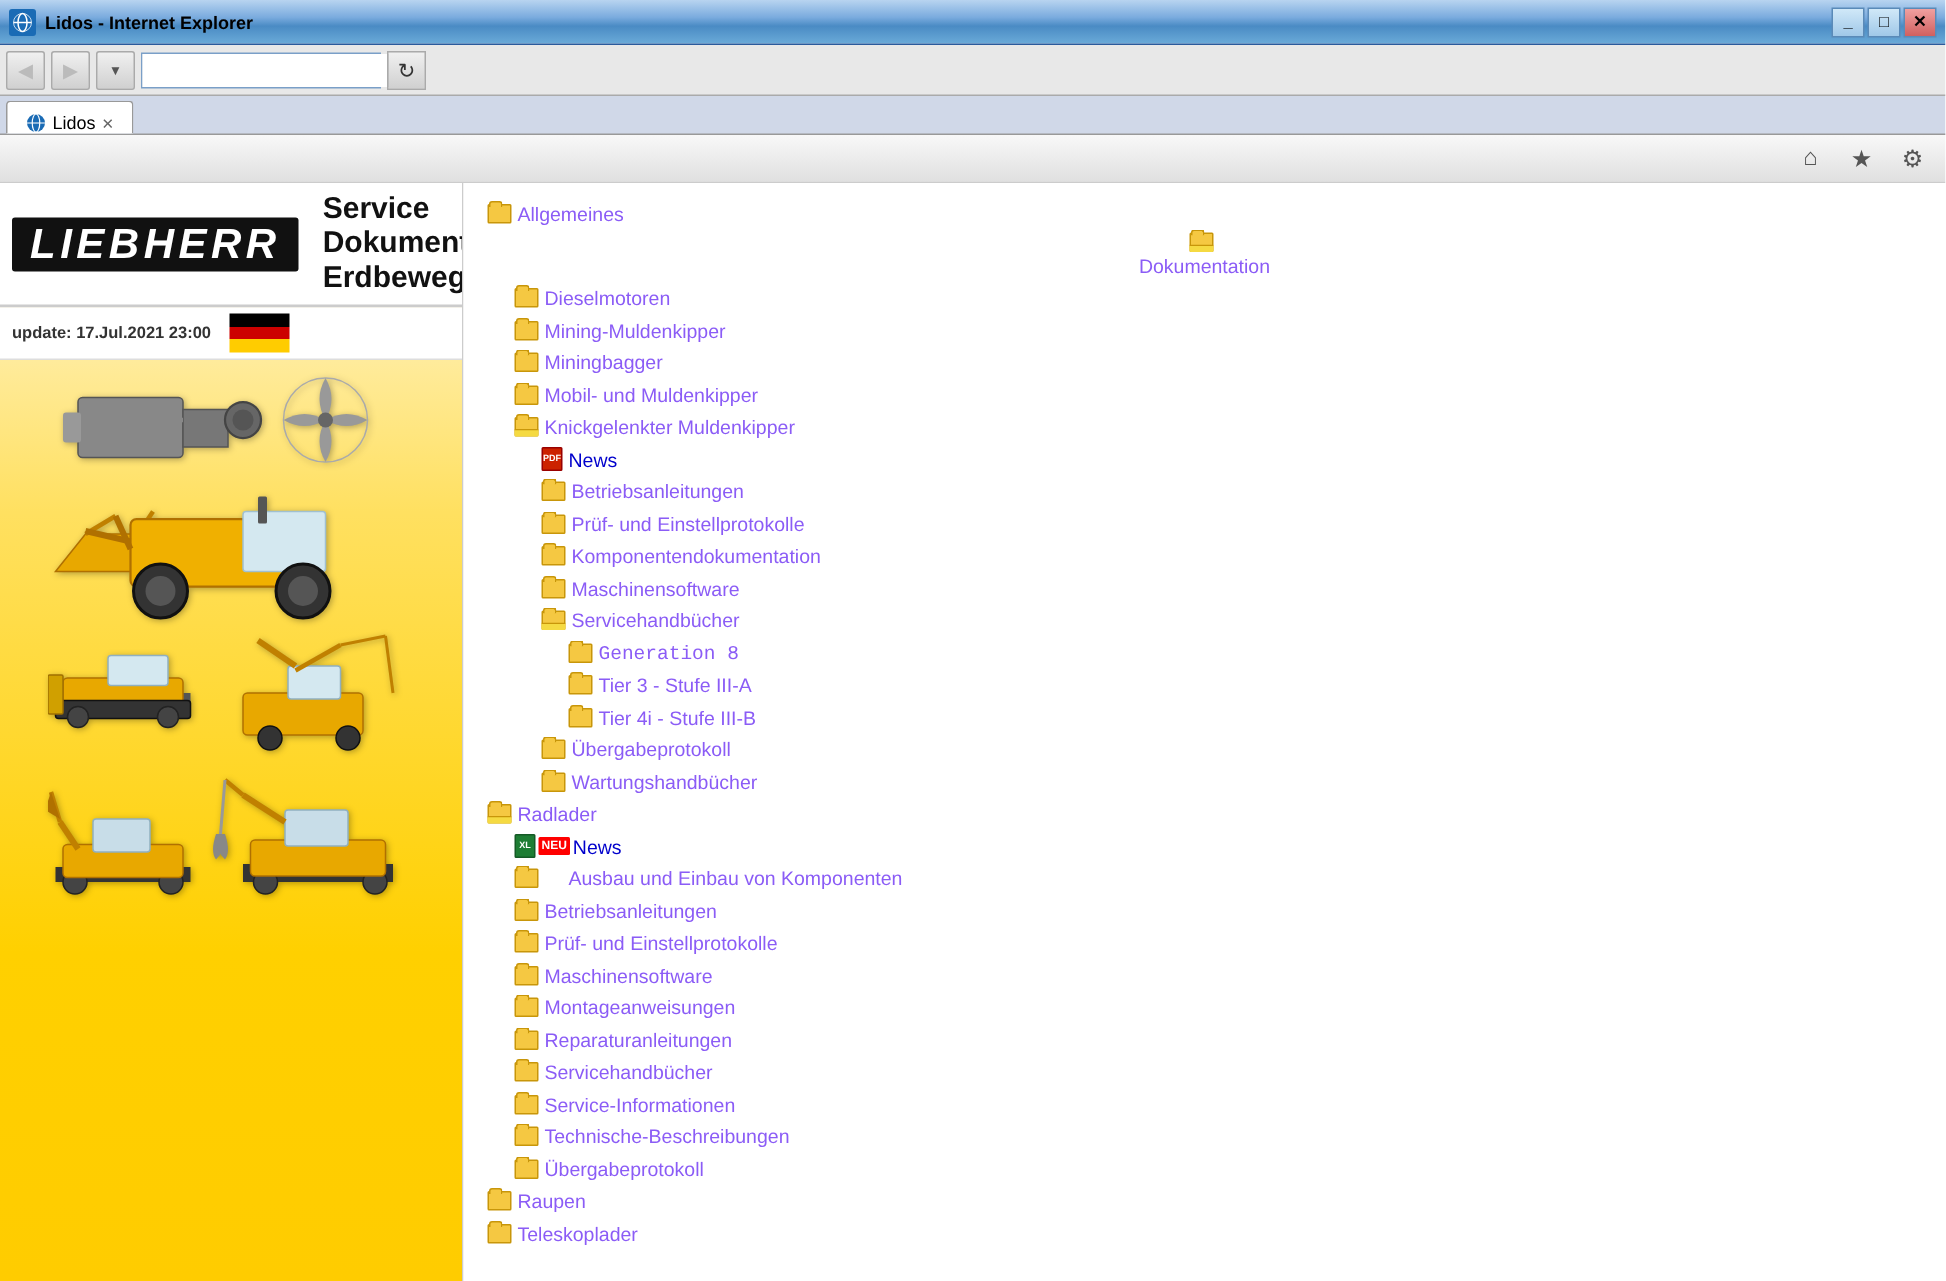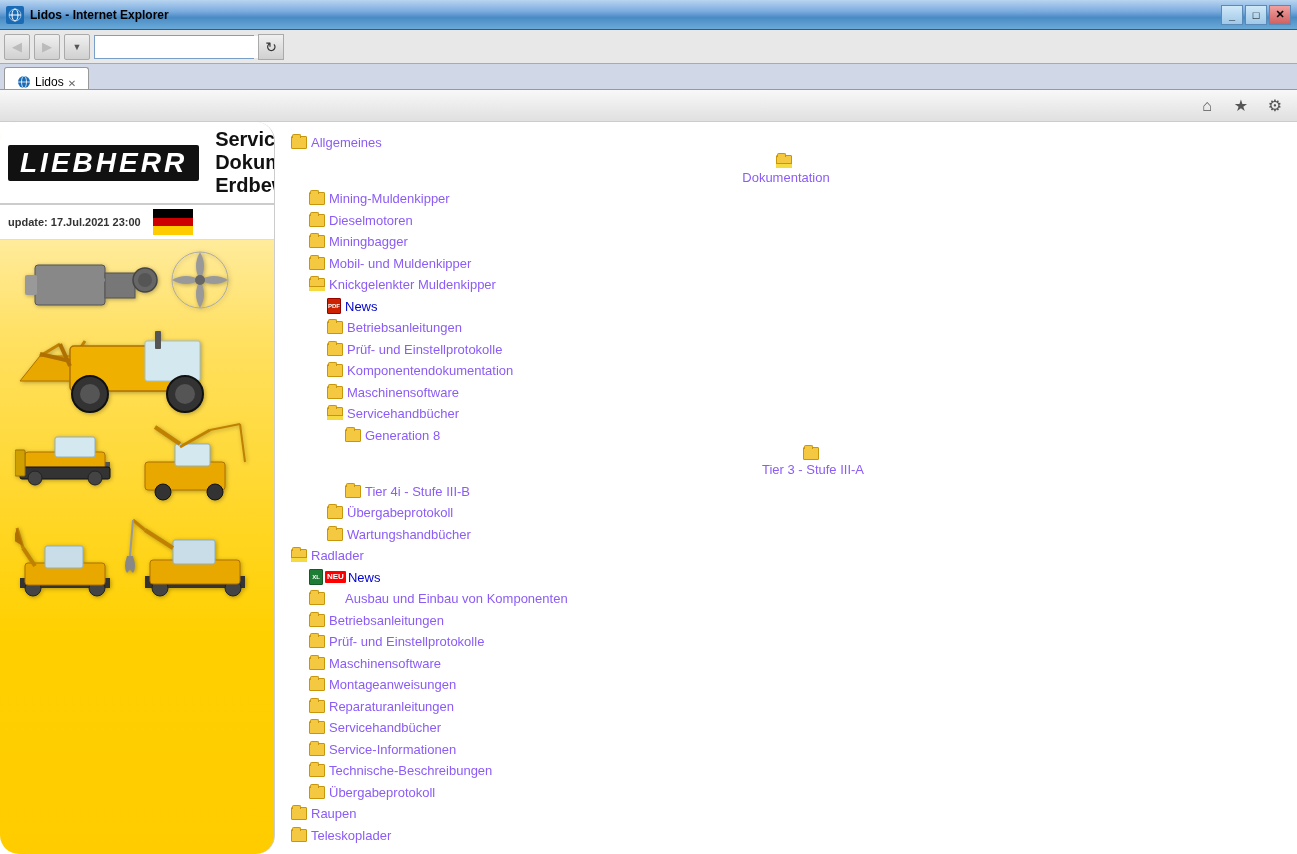--- a/index.html
+++ b/index.html
@@ -139,26 +139,25 @@
     }
 
     
     .main-container {
       display: flex;
       height: calc(854px - 30px - 34px - 26px - 32px);
     }
 
     
     .left-panel {
-      width: 275px;
+      width: 309px;
       background: linear-gradient(to bottom, #fff8e0 0%, #ffe060 30%, #ffd000 70%, #ffcc00 100%);
       overflow: hidden;
       border-right: 1px solid #ccc;
       flex-shrink: 0;
-      border-radius: 19px;
     }
     .flag {
       width: 40px; height: 26px;
       display: flex; flex-direction: column;
     }
     .flag-black { background: #000; height: 33%; }
     .flag-red { background: #cc0000; height: 33%; }
     .flag-gold { background: #ffcc00; height: 34%; }
 
     
@@ -499,25 +498,25 @@
         <div class="tree-item" style="padding-left: 0px;">
           <span class="folder-icon"></span>
           <span class="tree-text">Allgemeines</span>
         </div>
         <div class="tree-item" style="padding-left: 0px; flex-direction: column;">
           <span class="folder-open-icon"></span>
           <span class="tree-text">Dokumentation</span>
         </div>
         <div class="tree-item" style="padding-left: 18px;">
           <span class="folder-icon"></span>
+          <span class="tree-text">Dieselmotoren</span>
+        </div>
+        <div class="tree-item" style="padding-left: 18px;">
+          <span class="folder-icon"></span>
           <span class="tree-text">Mining-Muldenkipper</span>
-        </div>
-        <div class="tree-item" style="padding-left: 18px;">
-          <span class="folder-icon"></span>
-          <span class="tree-text">Dieselmotoren</span>
         </div>
         <div class="tree-item" style="padding-left: 18px;">
           <span class="folder-icon"></span>
           <span class="tree-text">Miningbagger</span>
         </div>
         <div class="tree-item" style="padding-left: 18px;">
           <span class="folder-icon"></span>
           <span class="tree-text">Mobil- und Muldenkipper</span>
         </div>
         <div class="tree-item" style="padding-left: 18px;">
@@ -541,25 +540,25 @@
           <span class="tree-text">Komponentendokumentation</span>
         </div>
         <div class="tree-item" style="padding-left: 36px;">
           <span class="folder-icon"></span>
           <span class="tree-text">Maschinensoftware</span>
         </div>
         <div class="tree-item" style="padding-left: 36px;">
           <span class="folder-open-icon"></span>
           <span class="tree-text">Servicehandbücher</span>
         </div>
+        <div class="tree-item" style="padding-left: 54px; font-family: Liberation Mono, monospace;">
+          <span class="folder-icon"></span>
+          <span class="tree-text">Generation 8</span>
+        </div>
         <div class="tree-item" style="padding-left: 54px;">
-          <span class="folder-icon"></span>
-          <span class="tree-text">Generation 8</span>
-        </div>
-        <div class="tree-item" style="padding-left: 54px; flex-direction: column;">
           <span class="folder-icon"></span>
           <span class="tree-text">Tier 3 - Stufe III-A</span>
         </div>
         <div class="tree-item" style="padding-left: 54px;">
           <span class="folder-icon"></span>
           <span class="tree-text">Tier 4i - Stufe III-B</span>
         </div>
         <div class="tree-item" style="padding-left: 36px;">
           <span class="folder-icon"></span>
           <span class="tree-text">Übergabeprotokoll</span>

